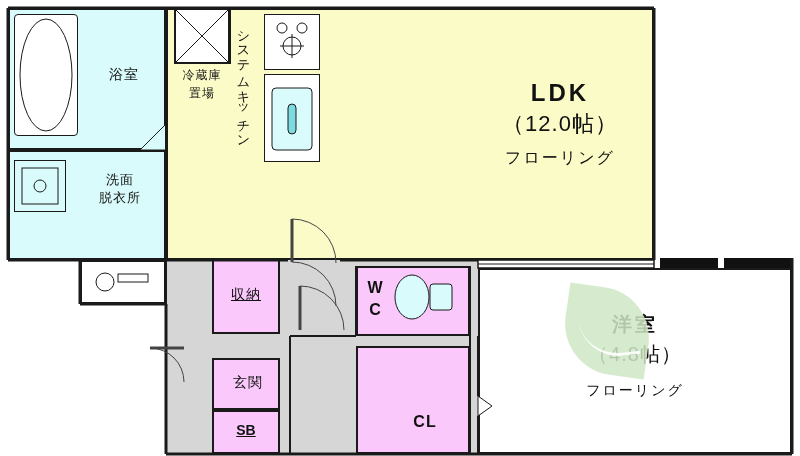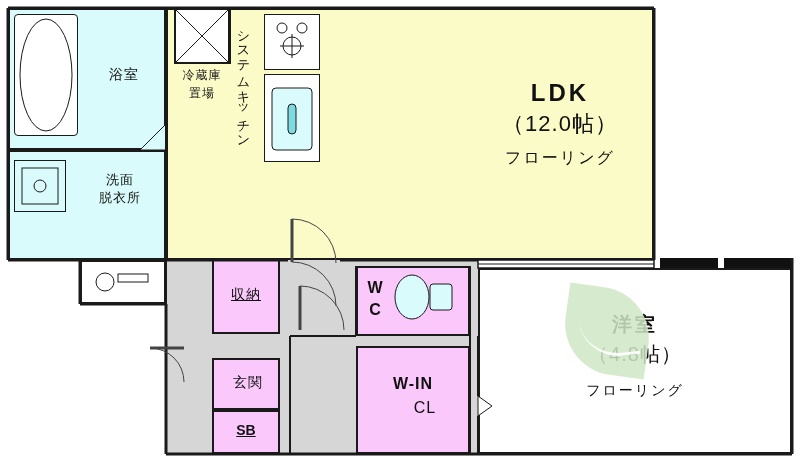--- a/index.html
+++ b/index.html
@@ -113,22 +113,21 @@
 
   <div class="room fill-pink bd" style="left:356px;top:266px;width:114px;height:70px;"></div>
   <svg class="ov">
     <ellipse cx="412" cy="297" rx="17" ry="22" fill="#d9fbfb" stroke="#1a1a1a" stroke-width="1"></ellipse>
     <rect x="430" y="284" width="22" height="26" rx="3" fill="#d9fbfb" stroke="#1a1a1a" stroke-width="1"></rect>
   </svg>
   <div class="lbl f16" style="left:362px;top:278px;width:26px;font-weight:bold;">W</div>
   <div class="lbl f16" style="left:362px;top:300px;width:26px;font-weight:bold;">C</div>
 
   <div class="room fill-pink bd" style="left:356px;top:346px;width:114px;height:108px;"></div>
-  <div class="lbl f16" style="left:356px;top:374px;width:114px;font-weight:bold;letter-spacing:1px;">W-IN</div>
-  <div class="lbl f16" style="left:356px;top:398px;width:138px;font-weight:normal;letter-spacing:1px;">CL</div>
+  <div class="lbl f16" style="left:356px;top:412px;width:138px;font-weight:bold;letter-spacing:1px;">CL</div>
 
   <div class="room fill-pink bd" style="left:212px;top:358px;width:68px;height:52px;"></div>
   <div class="lbl f15" style="left:212px;top:374px;width:72px;letter-spacing:1px;">玄関</div>
 
   <div class="room fill-pink bd" style="left:212px;top:410px;width:68px;height:44px;"></div>
   <div class="lbl f15" style="left:212px;top:422px;width:68px;font-weight:bold;text-decoration:underline;">SB</div>
 
   <div class="room fill-white bd" style="left:478px;top:268px;width:314px;height:186px;"></div>
   <div class="lbl f20" style="left:500px;top:312px;width:270px;font-weight:bold;letter-spacing:3px;">洋室</div>
   <div class="lbl f20" style="left:500px;top:342px;width:270px;letter-spacing:1px;">（4.8帖）</div>

